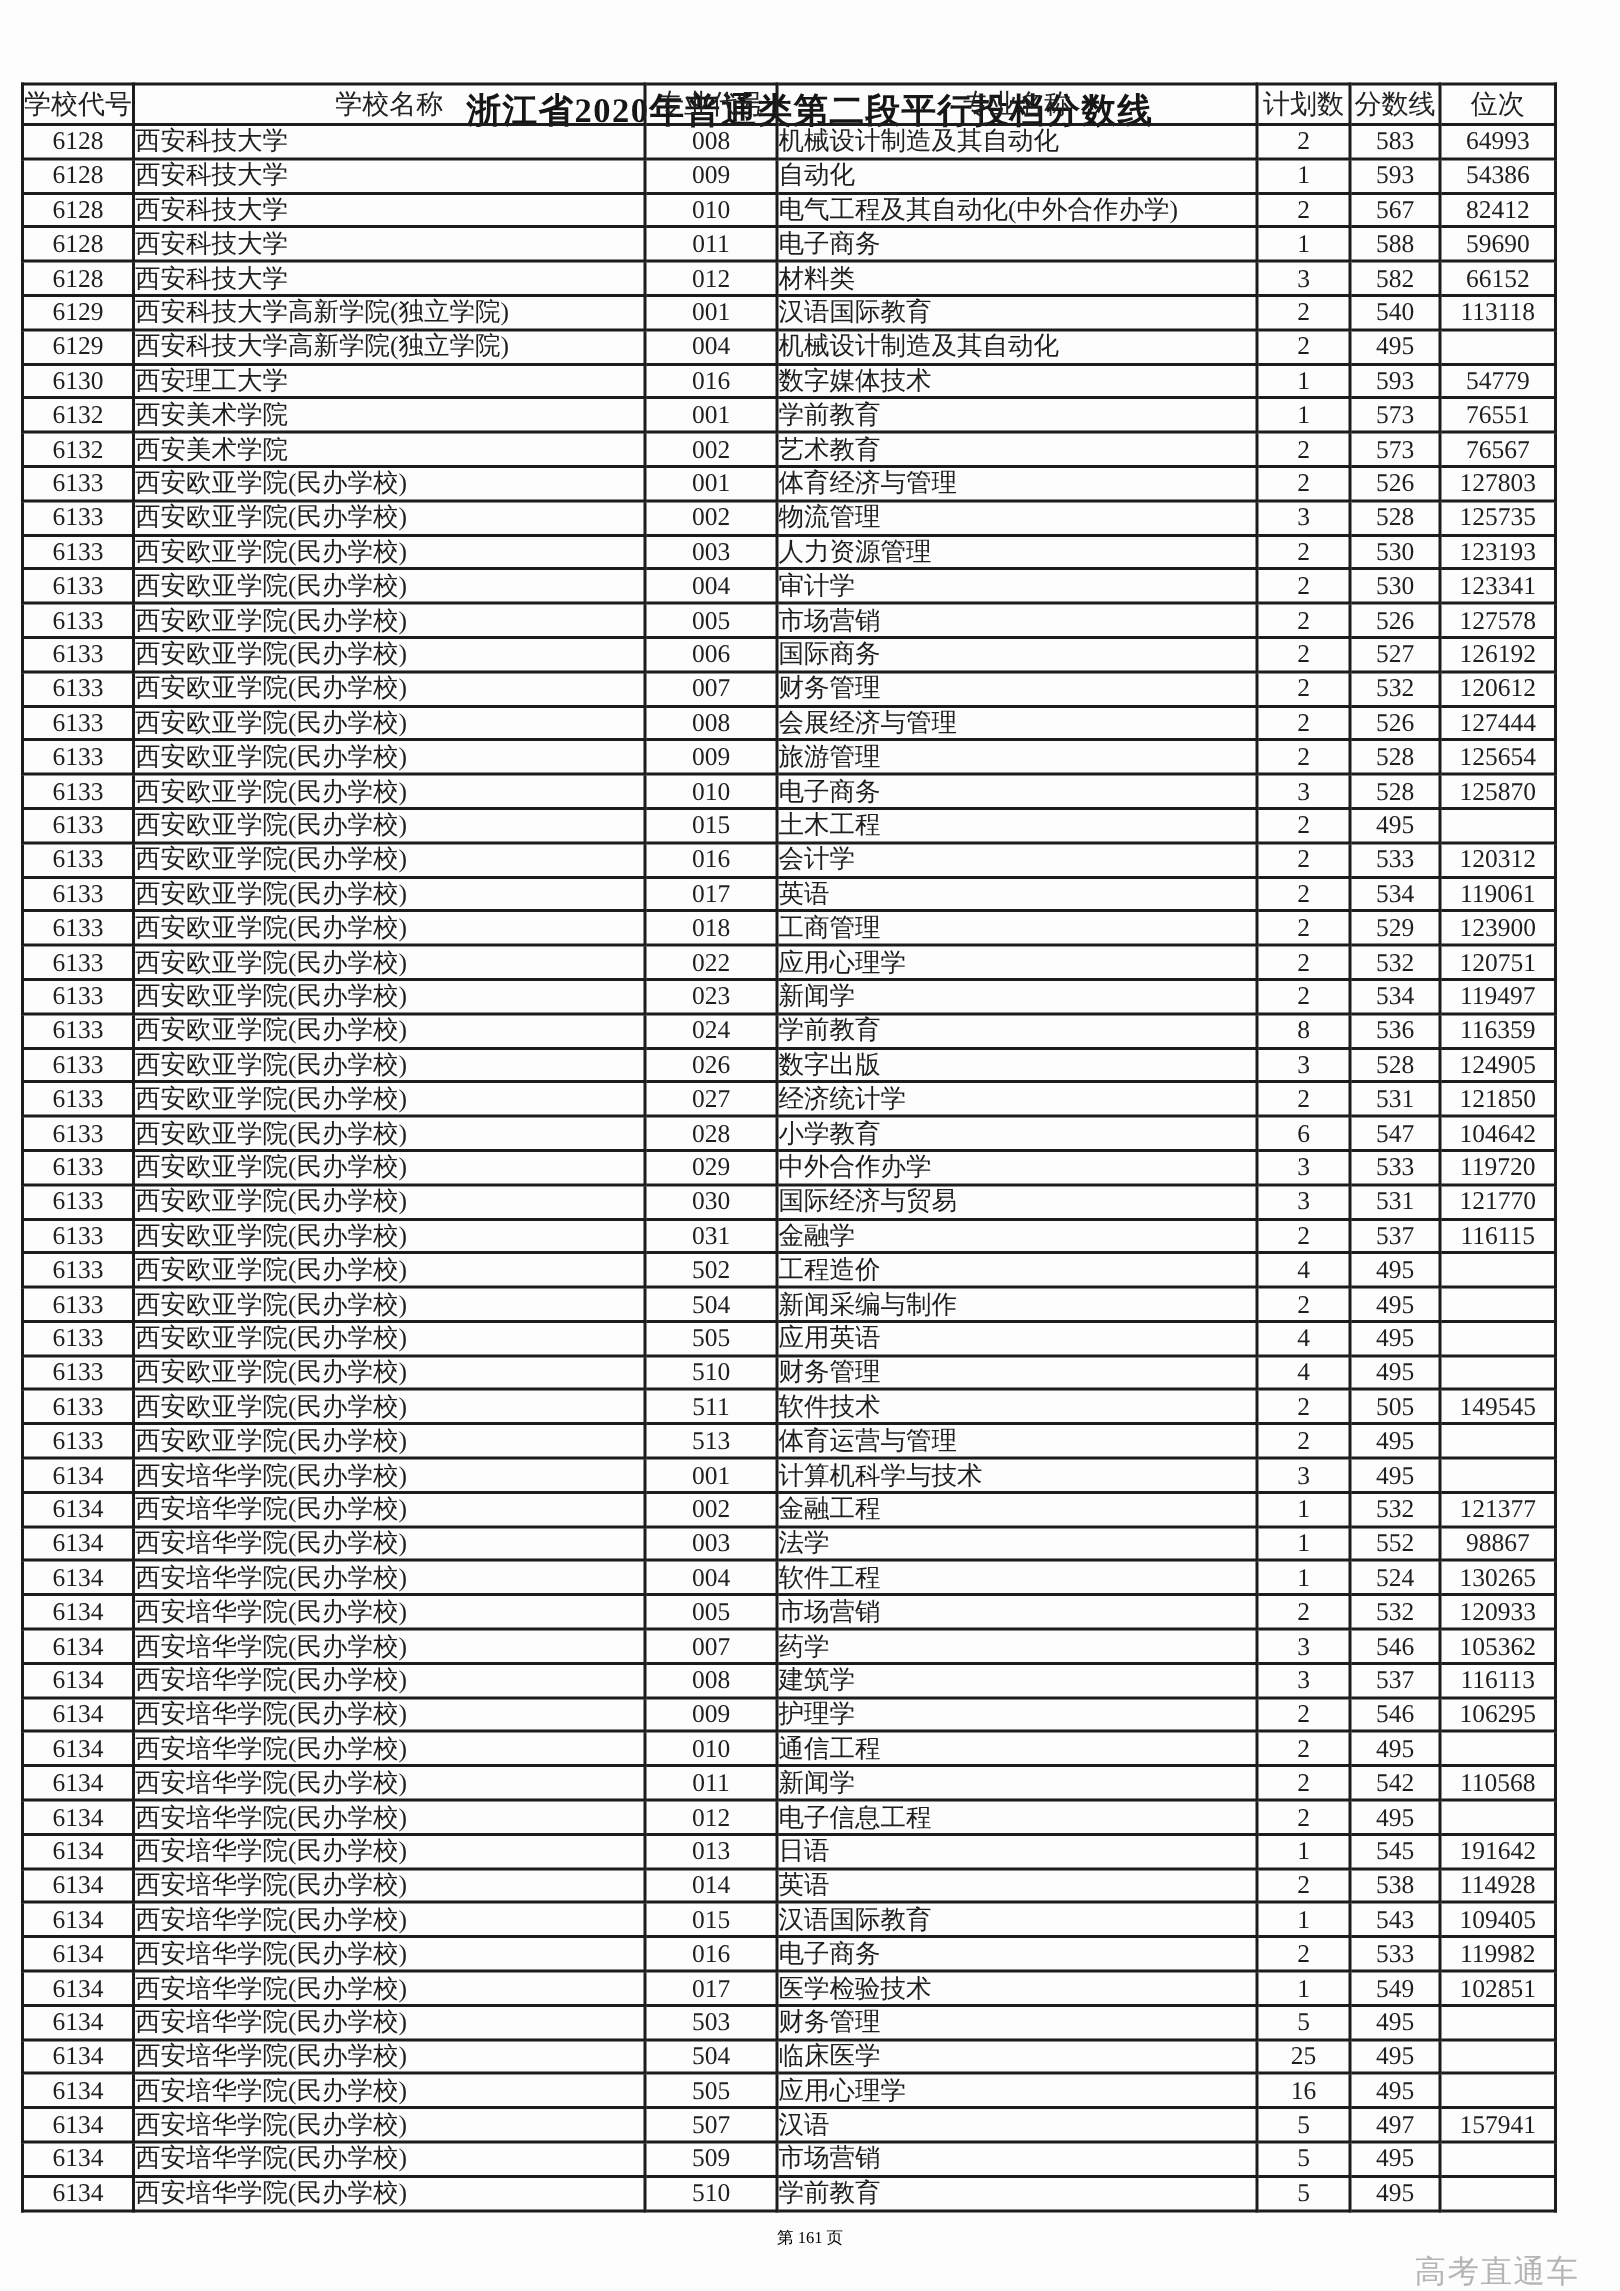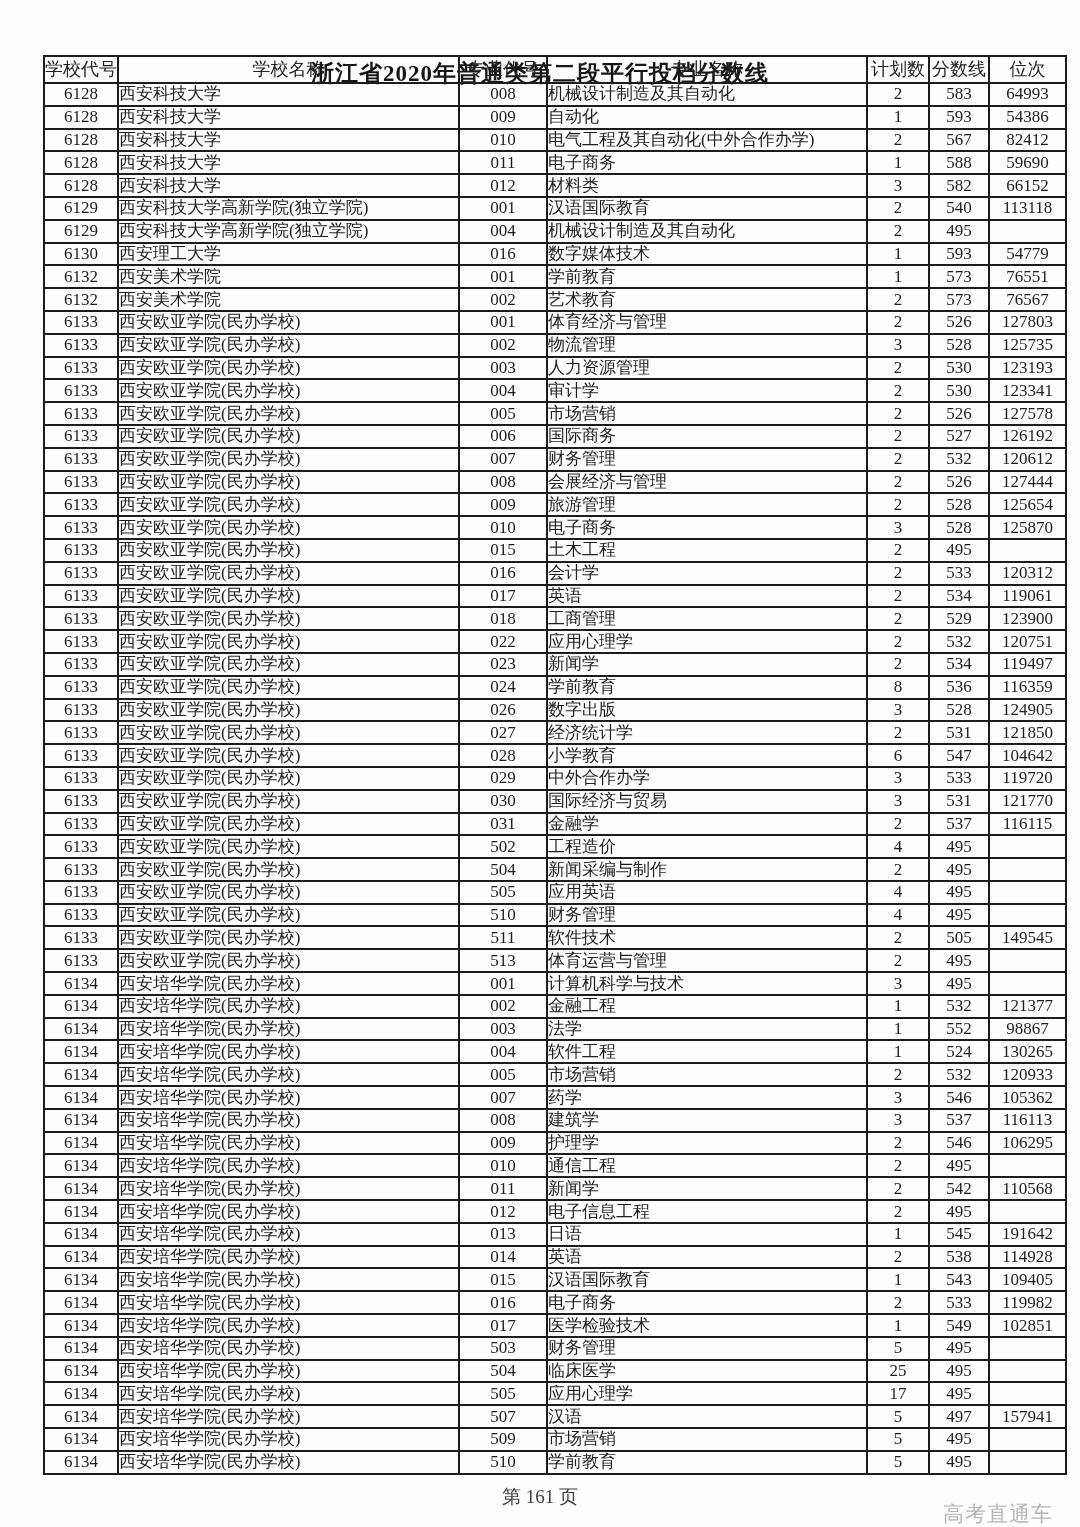--- a/index.html
+++ b/index.html
@@ -25,21 +25,21 @@
     text-align: center;
     font-size: 23px;
     font-weight: bold;
     letter-spacing: 1px;
     color: #161616;
     margin-top: 36px;
   }
   table.scores {
     position: absolute;
     top: 55px;
-    left: 43px;
+    left: 14px;
     width: 1022px;
     border-collapse: collapse;
     table-layout: fixed;
   }
   table.scores th,
   table.scores td {
     border: 2px solid #1c1c1c;
     padding: 0;
     overflow: hidden;
     white-space: nowrap;
@@ -55,22 +55,22 @@
     color: #222;
   }
   td.c-center { text-align: center; }
   td.c-left   { text-align: left; padding-left: 7px; }
   .page-number {
     position: absolute;
     top: 1484px;
     left: 0;
     width: 1080px;
     text-align: center;
-    font-size: 19px;
-    color: #404040;
+    font-size: 11px;
+    color: #000000;
   }
   .watermark {
     position: absolute;
     top: 1475px;
     right: 27px;
     font-size: 21px;
     color: #b5b5b5;
     font-family: "Liberation Sans", "DejaVu Sans", sans-serif;
     letter-spacing: 1px;
     margin-top: 25px;
@@ -616,21 +616,21 @@
           <td class="c-left">临床医学</td>
           <td class="c-center">25</td>
           <td class="c-center">495</td>
           <td class="c-center"></td>
         </tr>
         <tr>
           <td class="c-center">6134</td>
           <td class="c-left">西安培华学院(民办学校)</td>
           <td class="c-center">505</td>
           <td class="c-left">应用心理学</td>
-          <td class="c-center">17</td>
+          <td class="c-center">16</td>
           <td class="c-center">495</td>
           <td class="c-center"></td>
         </tr>
         <tr>
           <td class="c-center">6134</td>
           <td class="c-left">西安培华学院(民办学校)</td>
           <td class="c-center">507</td>
           <td class="c-left">汉语</td>
           <td class="c-center">5</td>
           <td class="c-center">497</td>

